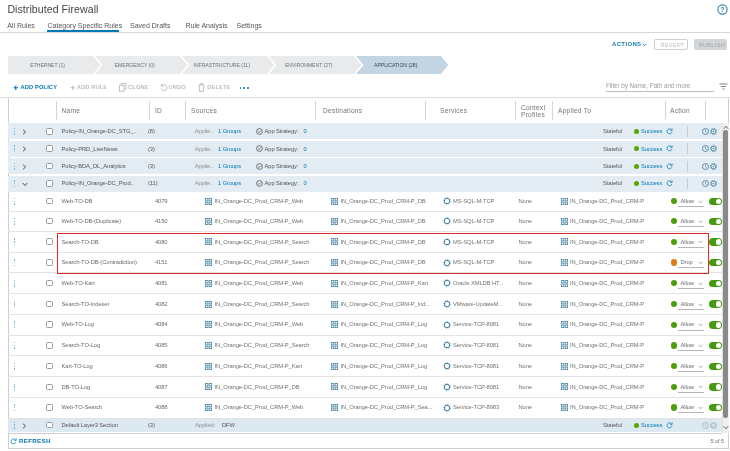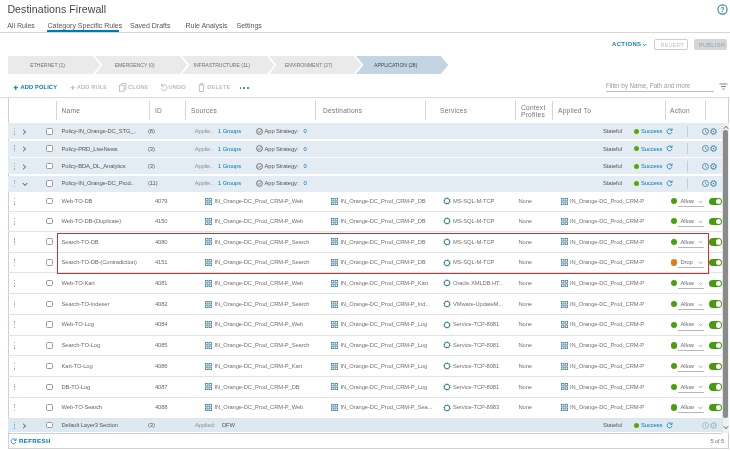--- a/index.html
+++ b/index.html
@@ -4,21 +4,21 @@
 body{width:730px;height:451px;background:#fff;font-family:"Liberation Sans",sans-serif;position:relative;overflow:hidden;}
 .abs{position:absolute;}
 .lbl{position:absolute;white-space:nowrap;}
 .cb{position:absolute;width:6.5px;height:6.5px;border:1px solid #9a9a9a;border-radius:1.5px;background:#fff;}
 .dot{position:absolute;border-radius:50%;}
 .vline{position:absolute;width:1px;background:#d5d5d5;}
 .toggle{position:absolute;width:13px;height:7.5px;background:#459a10;border-radius:4px;}
 .toggle .knob{position:absolute;right:0.8px;top:1px;width:5.5px;height:5.5px;background:#fff;border-radius:50%;}
 .sel-ul{position:absolute;height:1px;background:#b6b6b6;}
 </style></head><body>
-<div class="lbl" style="left:7.4px;top:3.0px;font-size:10.6px;color:#454545;font-weight:400;letter-spacing:0.05px;">Destinations Firewall</div>
+<div class="lbl" style="left:7.4px;top:3.0px;font-size:10.6px;color:#454545;font-weight:400;letter-spacing:0.05px;">Distributed Firewall</div>
 <svg class="abs" style="left:717px;top:3.5px" width="11" height="11" viewBox="0 0 11 11">
     <circle cx="5.5" cy="5.5" r="4.6" fill="none" stroke="#3182ad" stroke-width="1.1"></circle>
     <text x="5.5" y="8.2" font-size="7" font-weight="bold" fill="#3182ad" text-anchor="middle" font-family="Liberation Sans">?</text>
   </svg>
 <div class="lbl" style="left:7.2px;top:21.5px;font-size:7px;color:#565656;font-weight:400;letter-spacing:0px;">All Rules</div>
 <div class="lbl" style="left:47.5px;top:21.5px;font-size:7px;color:#565656;font-weight:400;letter-spacing:0px;">Category Specific Rules</div>
 <div class="lbl" style="left:130px;top:21.5px;font-size:7px;color:#565656;font-weight:400;letter-spacing:0px;">Saved Drafts</div>
 <div class="lbl" style="left:185.5px;top:21.5px;font-size:7px;color:#565656;font-weight:400;letter-spacing:0px;">Rule Analysis</div>
 <div class="lbl" style="left:236.5px;top:21.5px;font-size:7px;color:#565656;font-weight:400;letter-spacing:0px;">Settings</div>
 <div class="abs" style="left:46.5px;top:29.8px;width:72.5px;height:2.2px;background:#0079b8;"></div>

